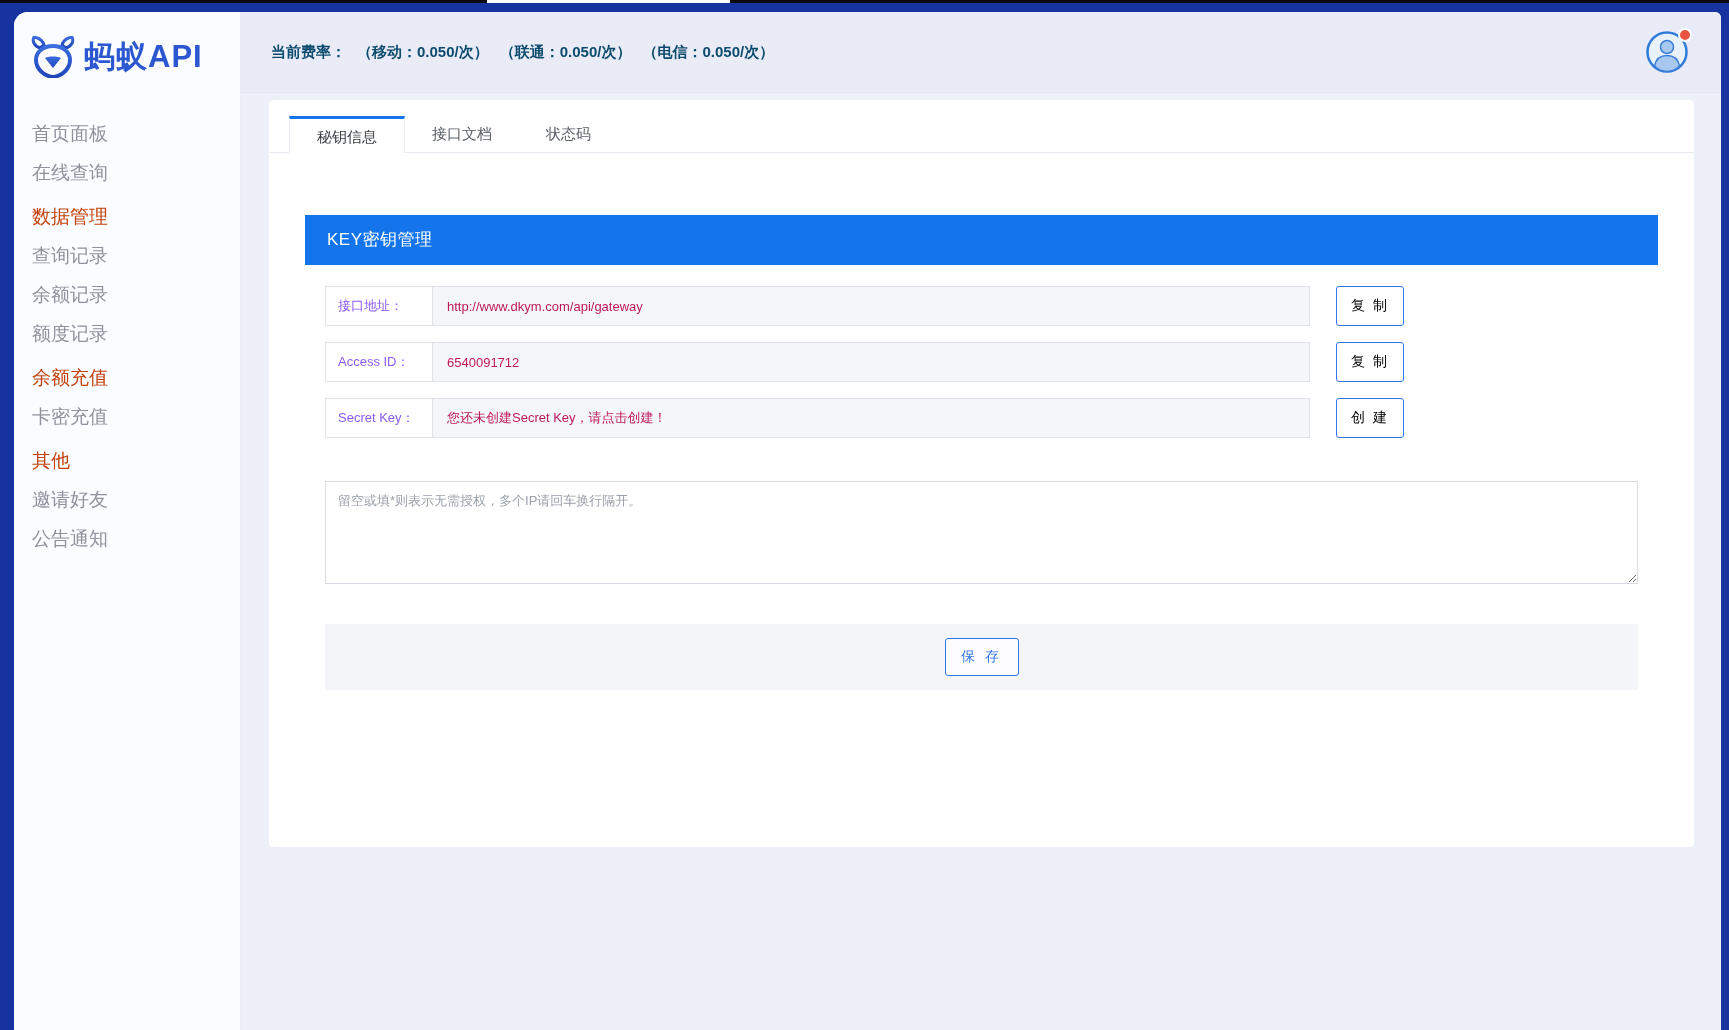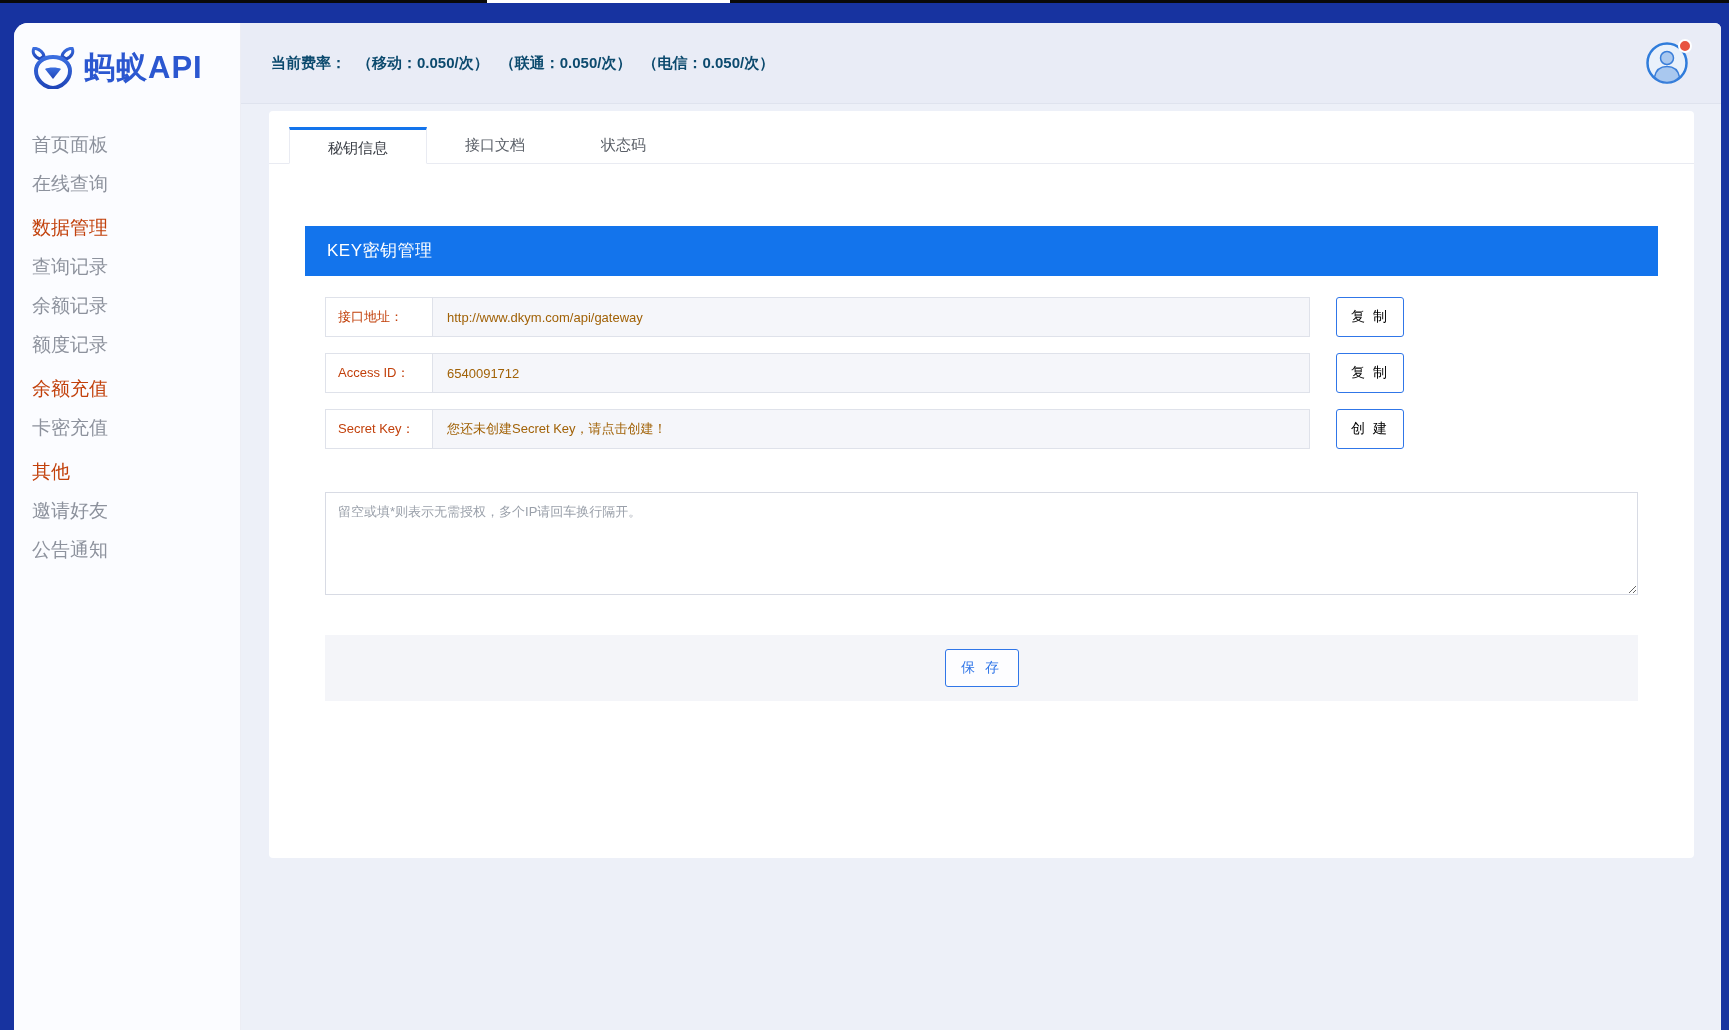--- a/index.html
+++ b/index.html
@@ -9,21 +9,21 @@
     background:#1733a0;
   }
   .page{width:1729px;height:1030px;position:relative;}
   
   .top-line{height:3px;background:#0a0a0a;position:relative;}
   .top-line-gap{position:absolute;left:487px;top:0;width:243px;height:3px;background:#ffffff;}
   .frame-row{display:flex;height:1027px;}
   .frame-left{width:14px;flex-shrink:0;}
   .frame-right{width:8px;flex-shrink:0;}
   .app{
-    flex:1;margin-top:20px;display:flex;min-width:0;
+    flex:1;margin-top:9px;display:flex;min-width:0;
     border-top-left-radius:14px;border-top-right-radius:6px;
     overflow:hidden;background:#edf0f8;justify-content:flex-end;
   }
   
   .sidebar{width:226px;flex-shrink:0;background:#fbfcff;border-right:1px solid #ecedf4;}
   .logo{display:flex;align-items:center;gap:8px;padding:24px 0 0 16px;cursor:pointer;}
   .logo-text{font-size:31px;font-weight:bold;color:#2b57d0;letter-spacing:1px;}
   .menu{margin-top:36px;}
   .menu-item{height:39px;line-height:39px;padding-left:18px;font-size:19px;color:#8d929d;cursor:pointer;}
   .menu-item.section{color:#c2410c;font-weight:normal;cursor:default;margin-top:5px;}
@@ -36,45 +36,45 @@
   .rates{display:flex;align-items:center;gap:11px;font-size:15px;color:#0c4a6e;font-weight:600;}
   .rate-group{white-space:nowrap;}
   .rate-value{font-weight:800;}
   .avatar-wrap{margin-left:auto;position:relative;width:44px;height:44px;cursor:pointer;}
   .red-dot{position:absolute;top:-2px;right:-3px;width:10px;height:10px;background:#e85440;border:2px solid #fff;border-radius:50%;}
   
   .content{flex:1;padding:7px 27px 0 28px;box-sizing:border-box;}
   .card{background:#ffffff;border-radius:4px;height:747px;box-sizing:border-box;}
   .tabbar{padding:16px 0 0 20px;border-bottom:1px solid #e9ebf2;display:flex;}
   .tab{
-    height:37px;line-height:35px;padding:0 38px;font-size:15px;color:#5b6068;
+    height:37px;line-height:35px;padding:0 27px;font-size:15px;color:#5b6068;
     box-sizing:border-box;cursor:pointer;margin-bottom:-1px;
   }
   .tab.active{
     background:#fff;border:1px solid #e9ebf2;border-top:3px solid #1374ec;
     border-bottom:1px solid #fff;color:#393d44;
   }
   .card-body{padding:62px 36px 0 36px;}
   .section-header{
     height:50px;line-height:50px;background:#1374ec;color:#ffffff;
     font-size:17px;padding-left:22px;letter-spacing:.5px;
   }
   .section1-body{padding:21px 0 5px 20px;}
   .field-line{display:flex;align-items:center;margin-bottom:16px;}
   .field-box{
     display:flex;width:985px;height:40px;box-sizing:border-box;
     border:1px solid #dfe2ea;background:#f5f6fa;
   }
   .field-label{
     width:94px;flex-shrink:0;background:#ffffff;border-right:1px solid #dfe2ea;
-    display:flex;align-items:center;padding-left:12px;font-size:13px;color:#c2410c;
+    display:flex;align-items:center;padding-left:12px;font-size:13px;color:#8b5cf6;
   }
   .field-input{
     flex:1;border:none;background:transparent;padding:0 14px;
-    font-size:13px;color:#a16207;outline:none;min-width:0;
+    font-size:13px;color:#be185d;outline:none;min-width:0;
   }
   .btn{
     width:68px;height:40px;margin-left:26px;background:#ffffff;
     border:1px solid #3076e8;color:#000000;font-size:14px;border-radius:3px;
     cursor:pointer;letter-spacing:2px;flex-shrink:0;
   }
   .section2{margin-top:20px;}
   .ip-textarea{
     display:block;box-sizing:border-box;margin:22px 20px 0 20px;
     width:calc(100% - 40px);height:103px;border:1px solid #d8dbe4;background:#fff;

